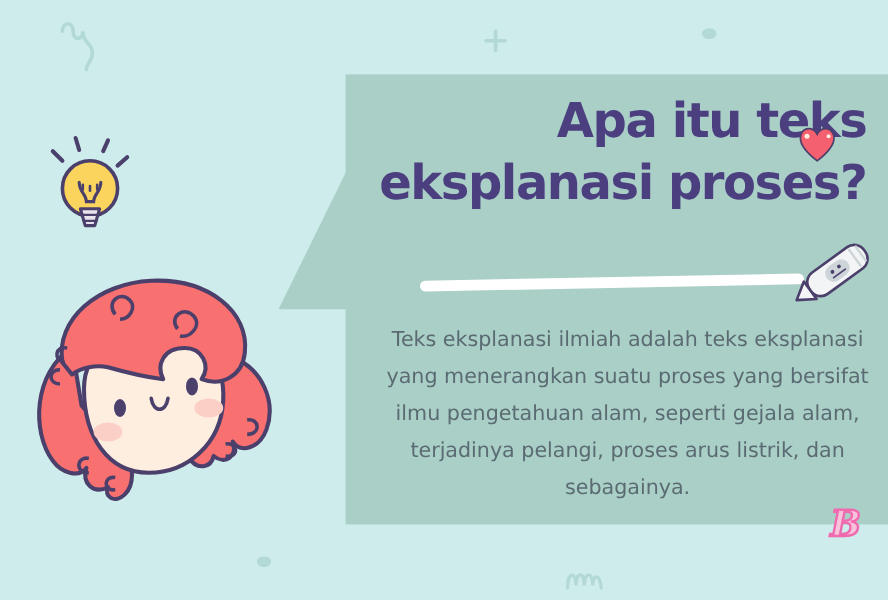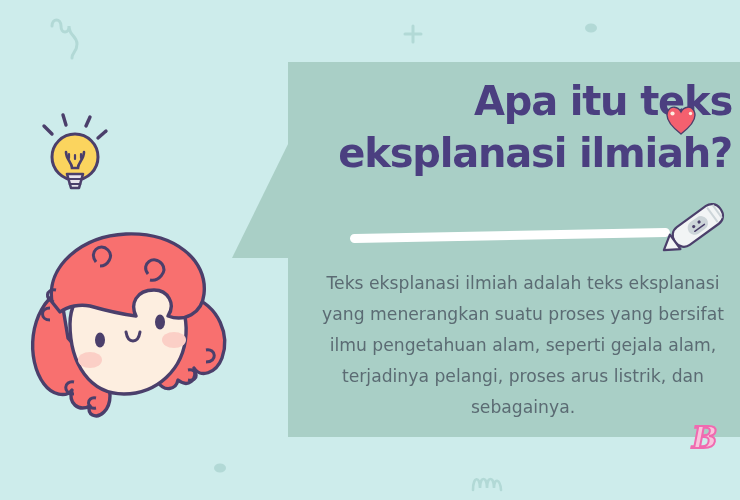--- a/index.html
+++ b/index.html
@@ -21,21 +21,21 @@
     background:#a9cfc6;
   }
   #bubble-tail{
     position:absolute;left:232px;top:140px;width:58px;height:118px;
   }
 
   
   #title{
     position:absolute;left:288px;top:72px;width:452px;
     text-align:right;
-    padding-right:8px;
+    padding-right:18px;
     box-sizing:border-box;
     color:#4b3f80;
     font-family:"DejaVu Sans",sans-serif;
     font-weight:bold;
     font-size:40px;
     line-height:1.45;
     letter-spacing:-1.2px;
     z-index:6;
   }
   #title .tl{display:block;white-space:nowrap;}
@@ -119,21 +119,21 @@
   <div id="bubble-tail">
     <svg width="58" height="118" viewBox="0 0 58 118">
       <path d="M58 0 L58 118 L0 118 Z" fill="#a9cfc6"></path>
     </svg>
   </div>
 
   <div id="bubble"></div>
 
   <div id="title">
     <span class="tl tl1">Apa itu teks</span>
-    <span class="tl tl2">eksplanasi ilmiah?</span>
+    <span class="tl tl2">eksplanasi proses?</span>
   </div>
 
   <div id="heart">
     <svg width="34" height="32" viewBox="0 0 34 32">
       <path d="M17 30 C4 20, 1 13, 4 7 C7 1.5, 14 2, 17 8 C20 2, 27 1.5, 30 7 C33 13, 30 20, 17 30 Z" fill="#f4606f" stroke="#4b3f6b" stroke-width="1.4"></path>
       <circle cx="8.5" cy="9.5" r="2.1" fill="#fdeee0"></circle>
       <circle cx="26.5" cy="9.5" r="1.7" fill="#fdeee0"></circle>
     </svg>
   </div>
 

